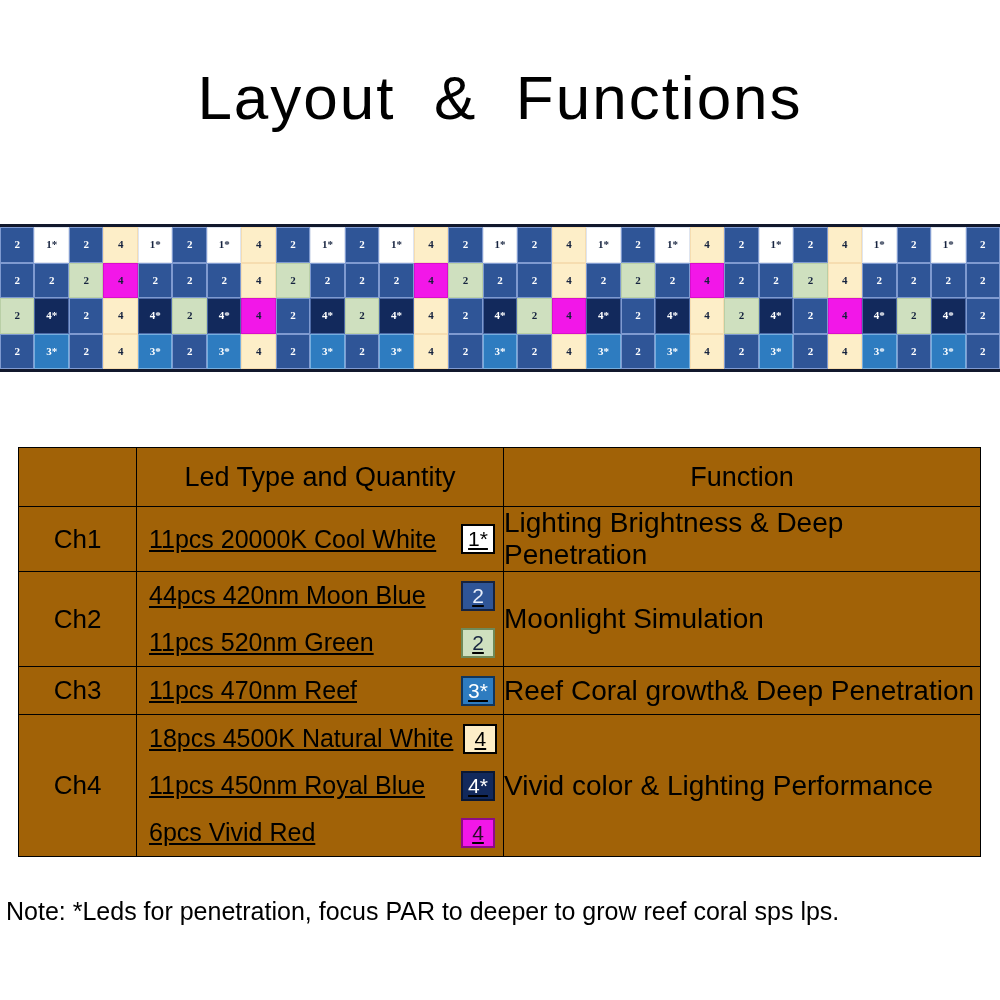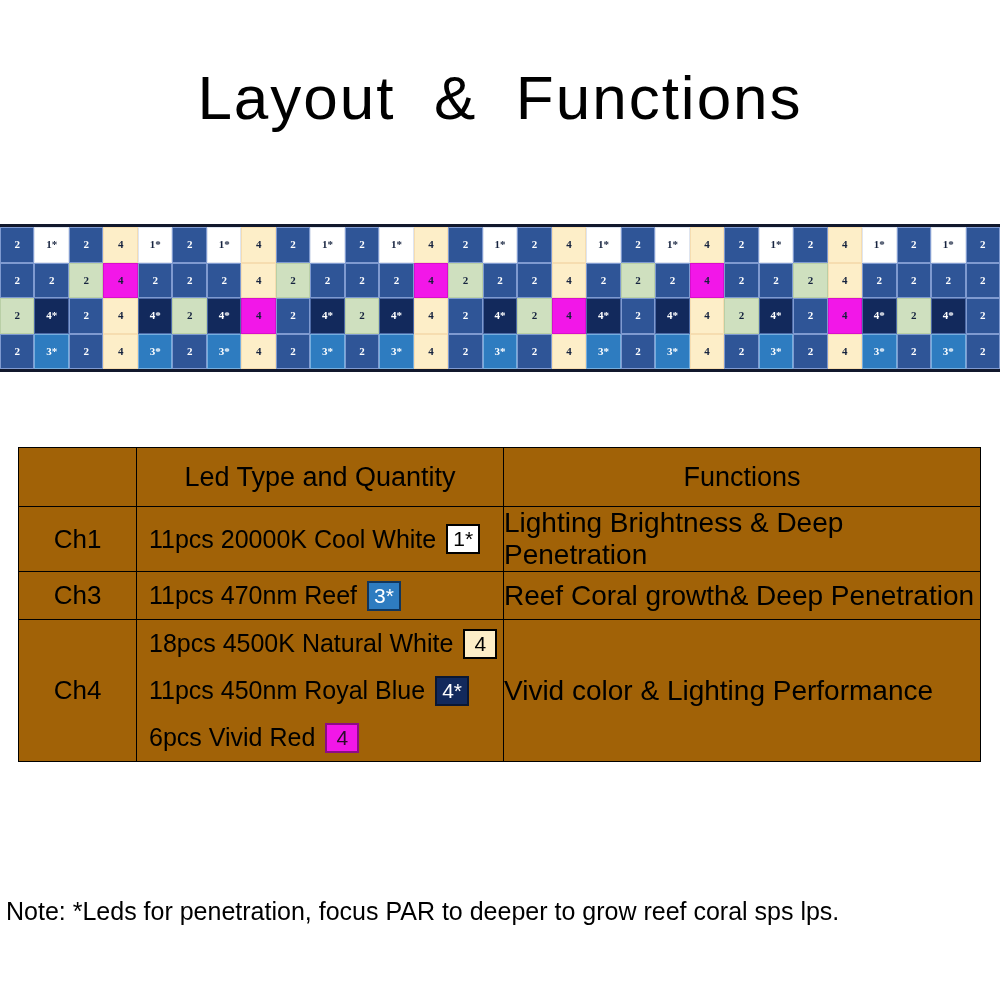--- a/index.html
+++ b/index.html
@@ -113,23 +113,25 @@
   .fn-cell {
     font-size: 28px;
     padding-left: 10px;
     color: #000000;
   }
 
   .type-cell { padding: 0; }
   .type-line {
     display: flex;
     align-items: center;
+    justify-content: space-between;
     height: 47px;
     padding: 0 8px 0 12px;
     box-sizing: border-box;
+    text-decoration: underline;
   }
   .type-text {
     font-size: 25px;
     color: #000000;
     white-space: nowrap;
   }
 
   
   .chip {
     width: 34px;
@@ -529,33 +531,47 @@
 <table class="spec-table">
   <colgroup>
     <col class="col-ch">
       <col class="col-type">
       <col class="col-fn">
   </colgroup>
   <thead>
     <tr>
       <th class="hdr-cell"></th>
       <th class="hdr-cell">Led Type and Quantity</th>
-      <th class="hdr-cell">Functions</th>
+      <th class="hdr-cell">Function</th>
     </tr>
   </thead>
   <tbody id="spec-body">
       <tr>
         <td class="ch-cell">Ch1</td>
         <td class="type-cell">
           <div class="type-line">
             <span class="type-text">11pcs 20000K Cool White</span>
             <span class="chip chip-1">1*</span>
           </div>
         </td>
         <td class="fn-cell">Lighting Brightness &amp; Deep Penetration</td>
+      </tr>
+      <tr>
+        <td class="ch-cell">Ch2</td>
+        <td class="type-cell">
+          <div class="type-line">
+            <span class="type-text">44pcs 420nm Moon Blue</span>
+            <span class="chip chip-2blue">2</span>
+          </div>
+          <div class="type-line">
+            <span class="type-text">11pcs 520nm Green</span>
+            <span class="chip chip-2green">2</span>
+          </div>
+        </td>
+        <td class="fn-cell">Moonlight Simulation</td>
       </tr>
       <tr>
         <td class="ch-cell">Ch3</td>
         <td class="type-cell">
           <div class="type-line">
             <span class="type-text">11pcs 470nm Reef</span>
             <span class="chip chip-3">3*</span>
           </div>
         </td>
         <td class="fn-cell">Reef Coral growth&amp; Deep Penetration</td>

